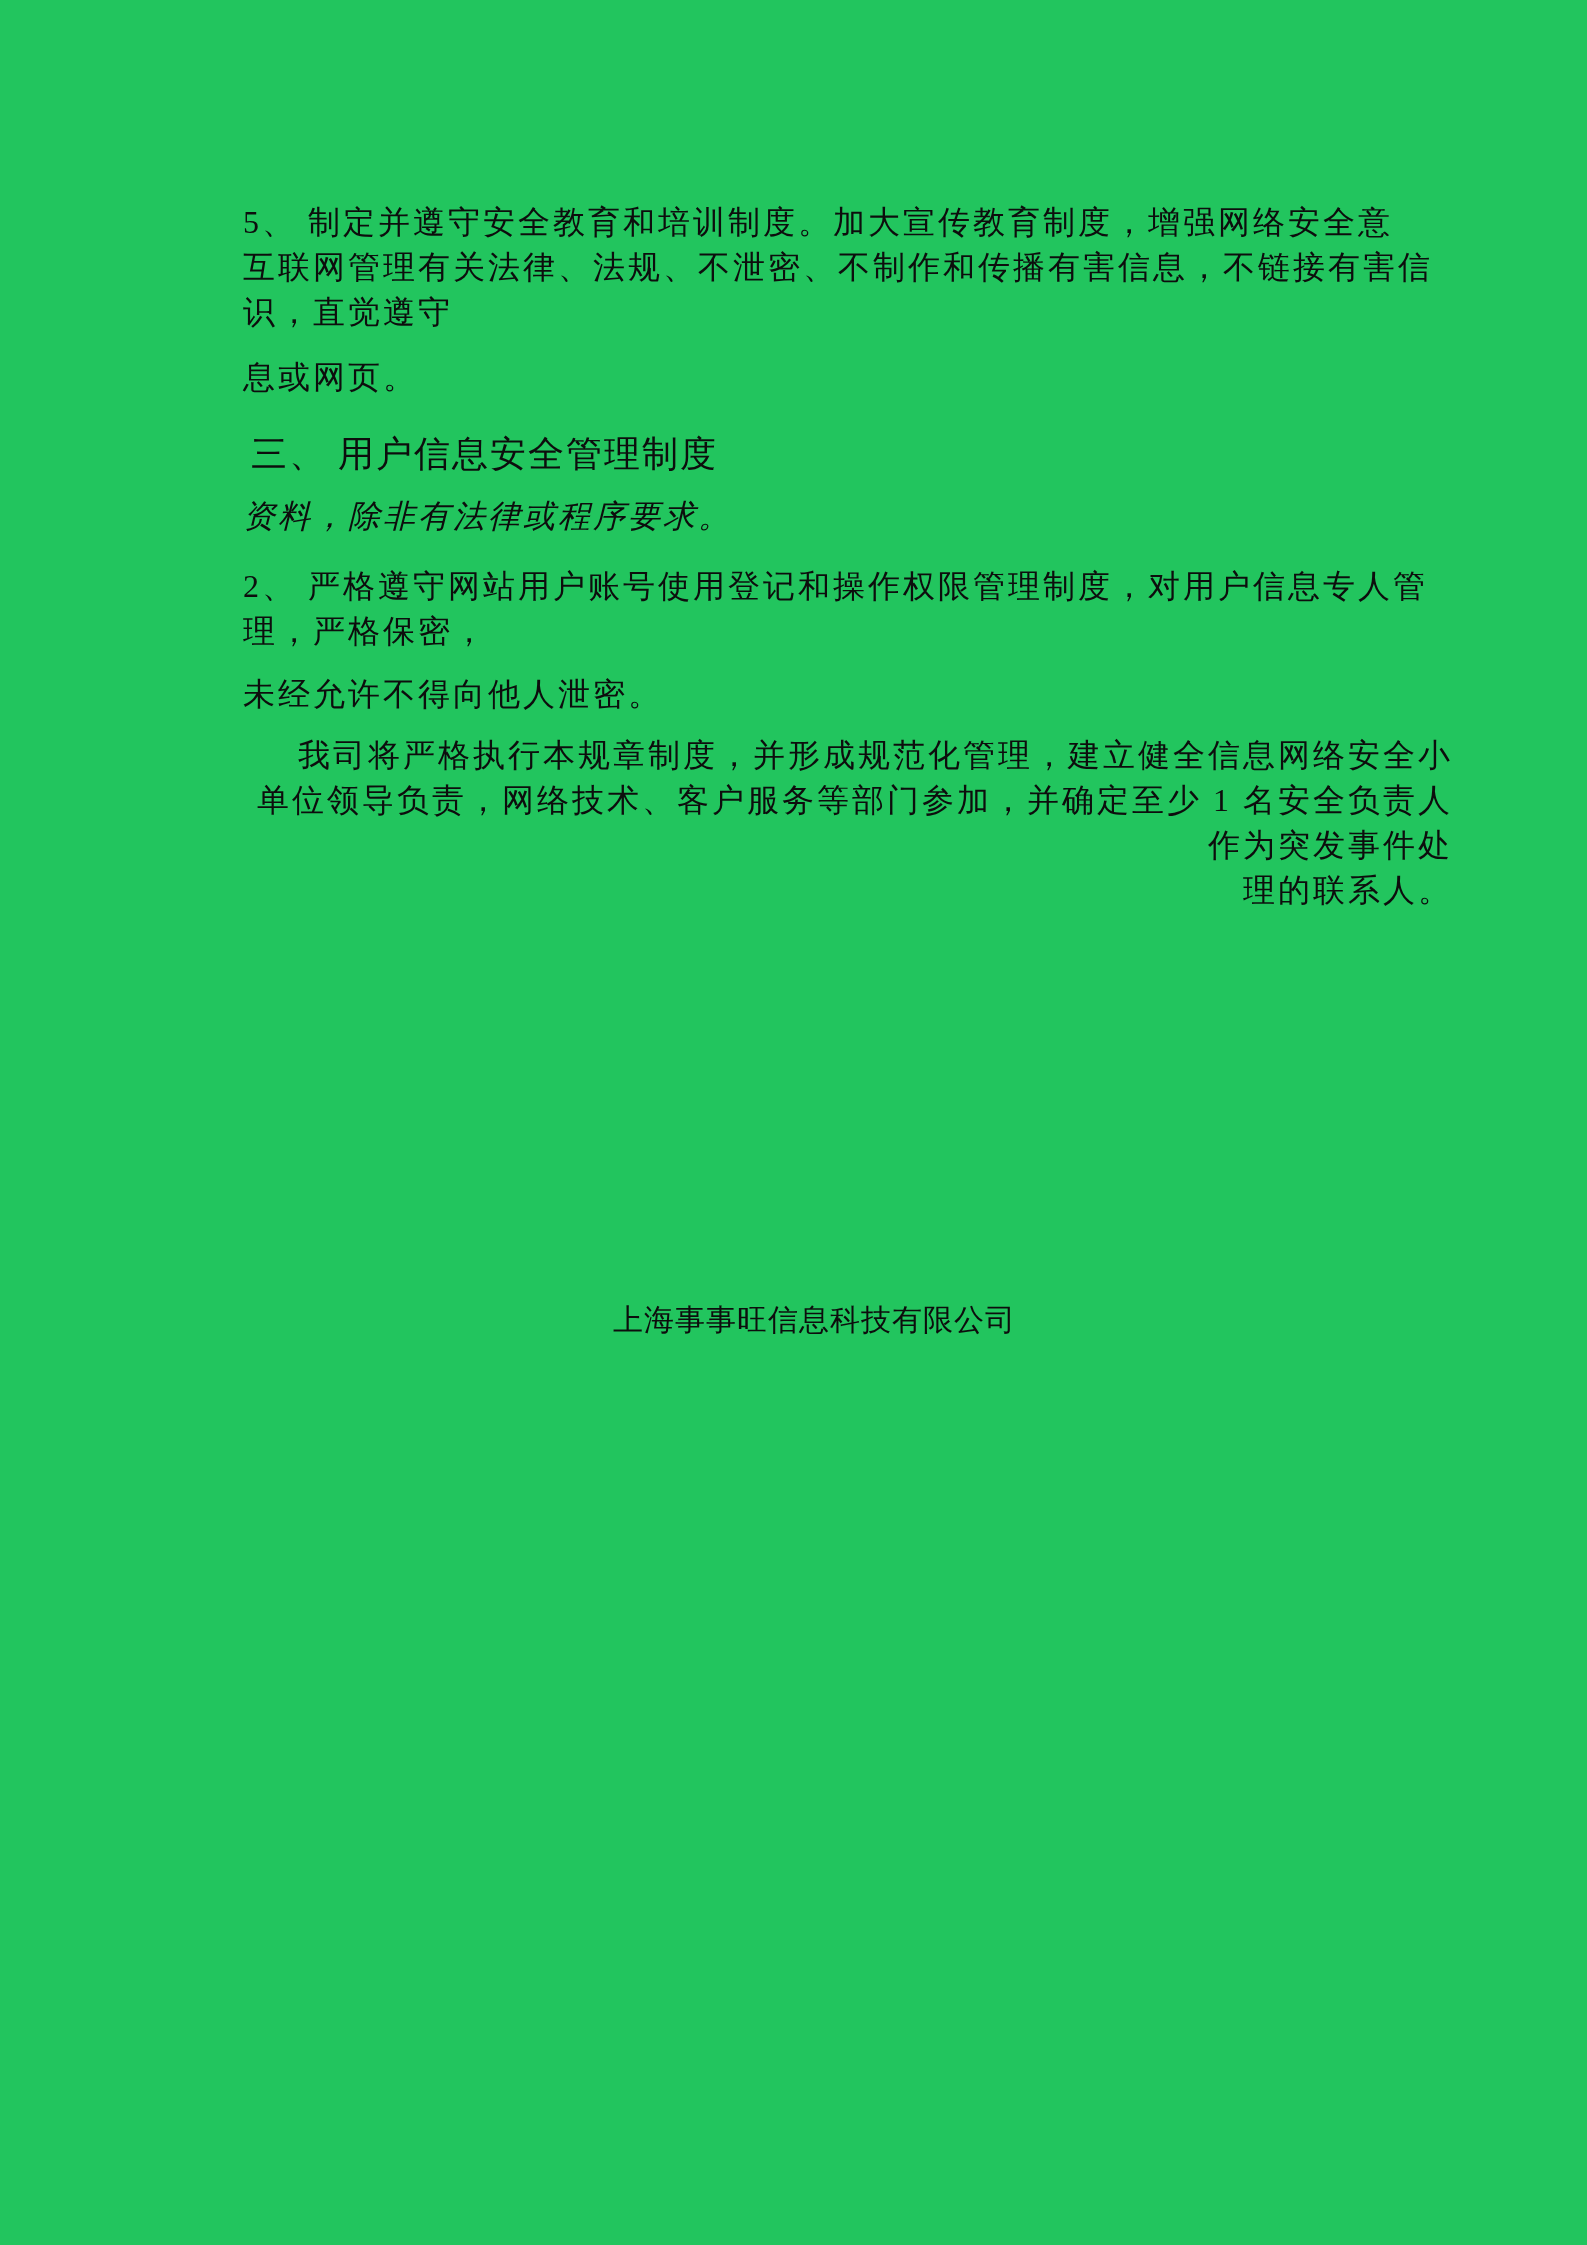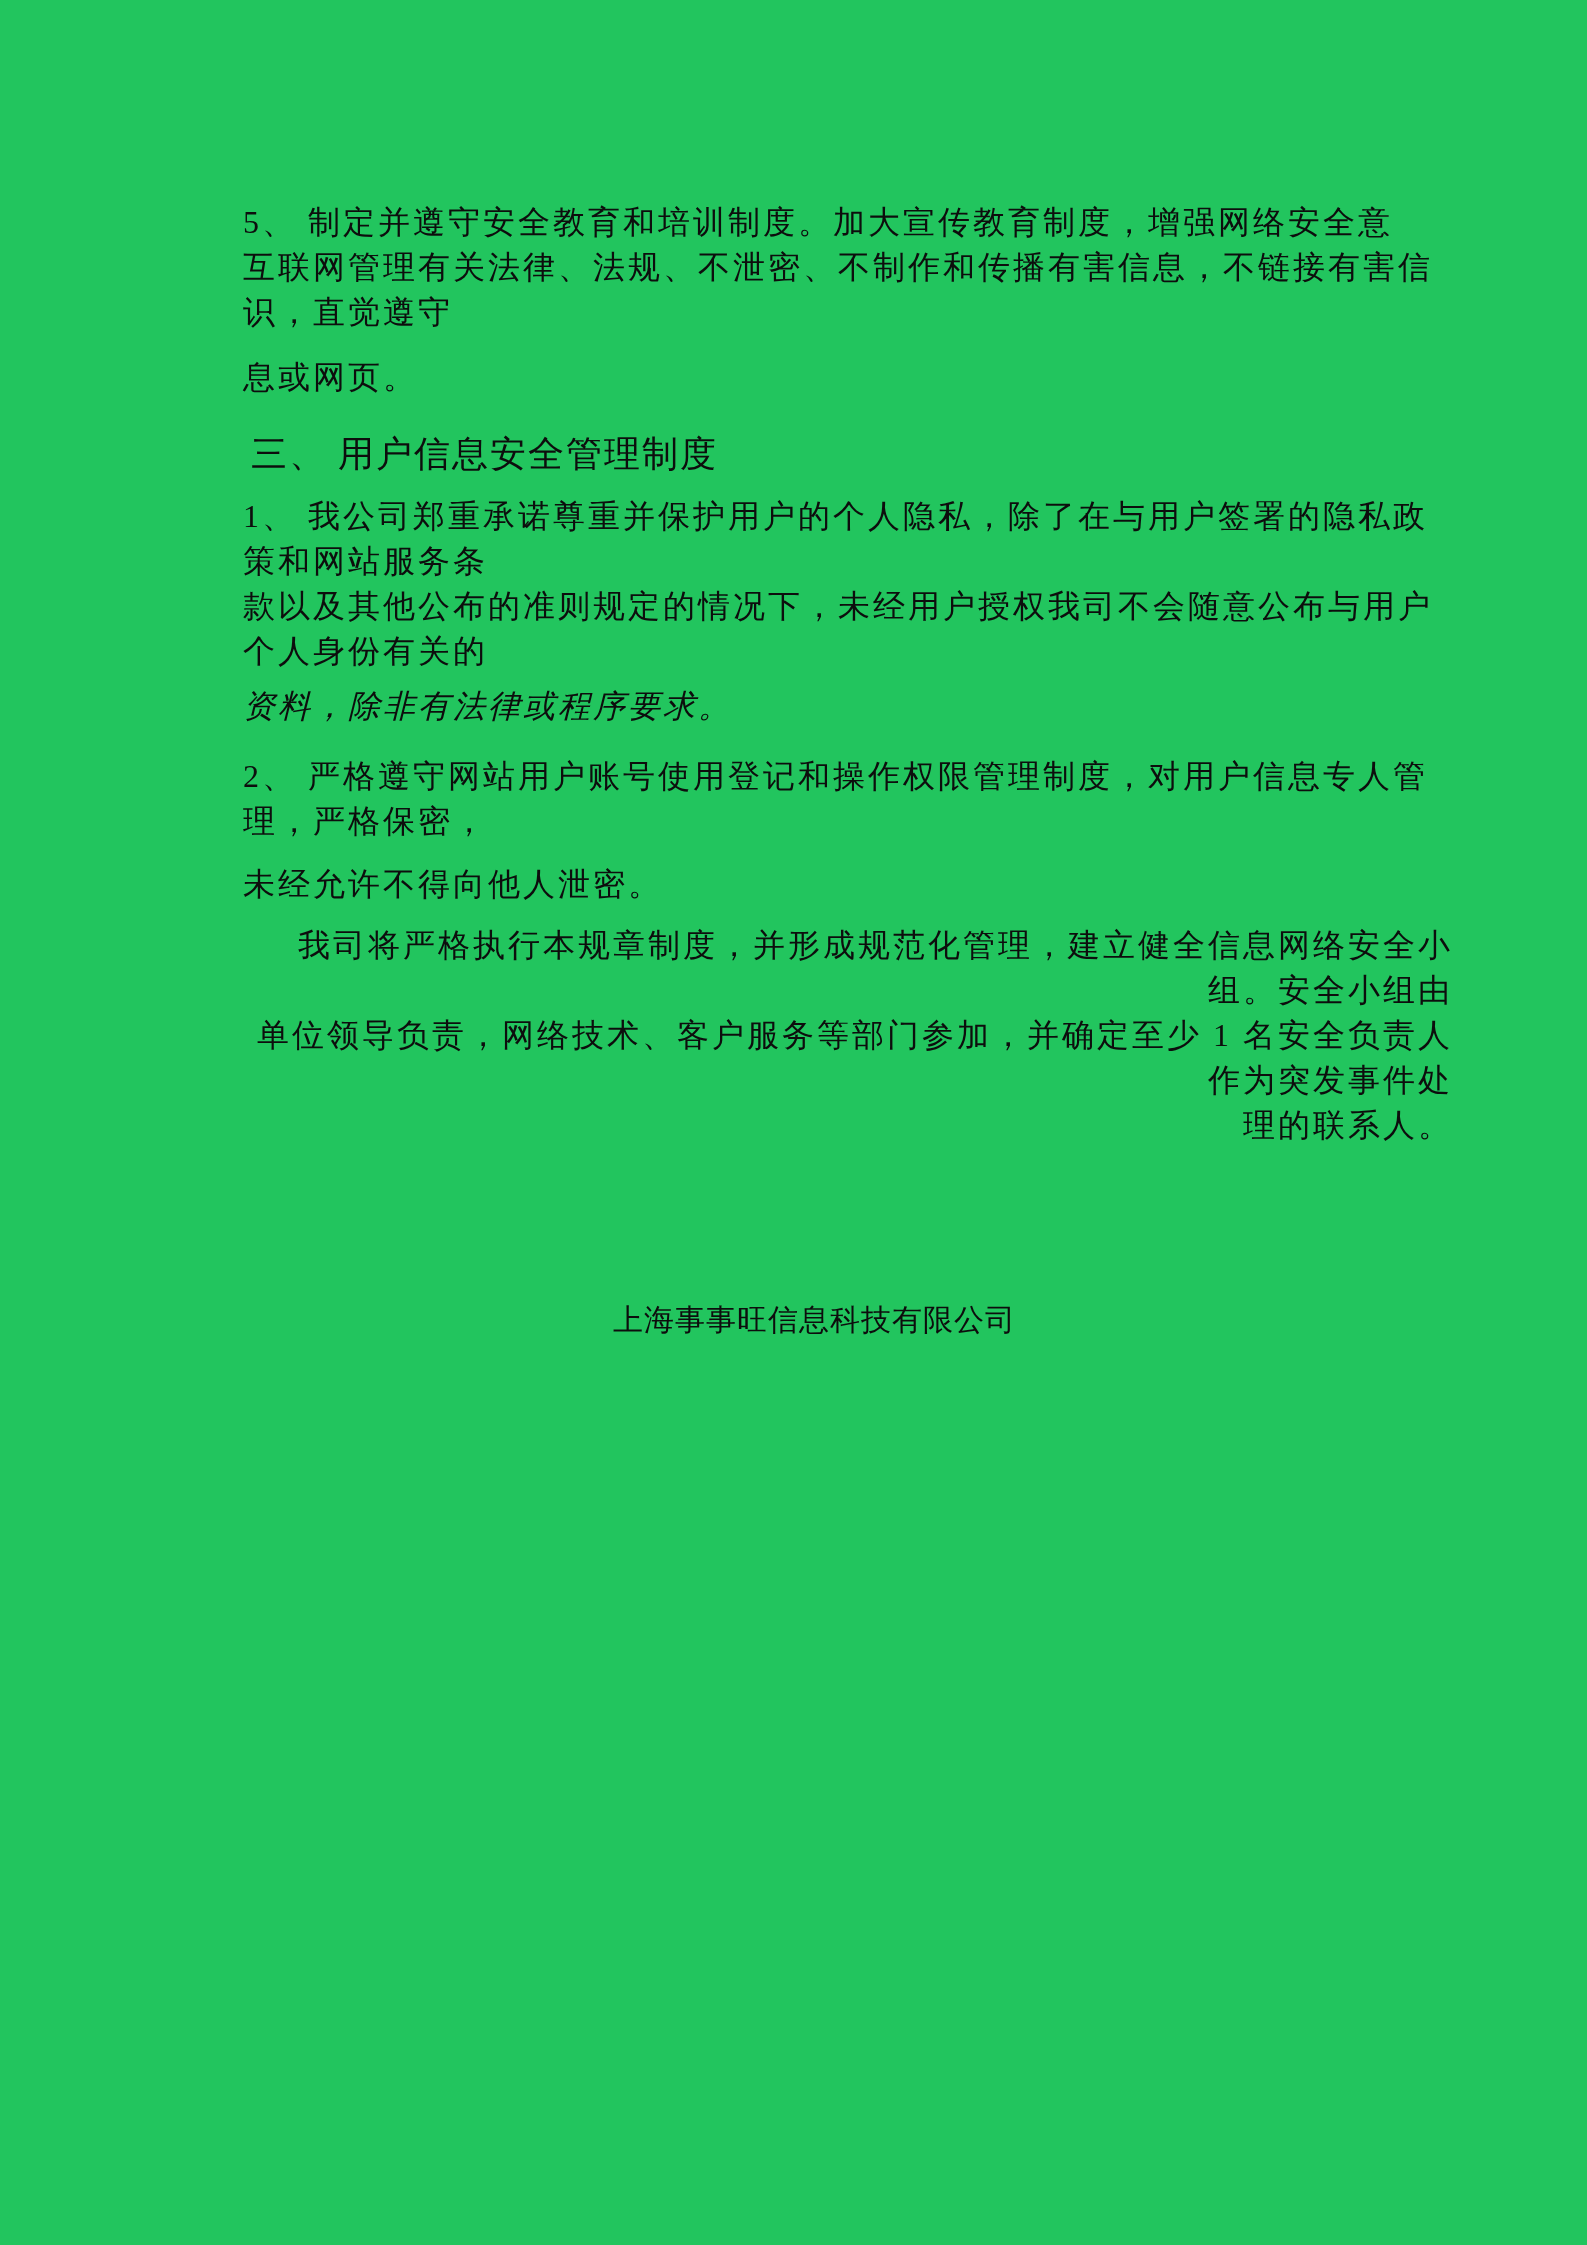--- a/index.html
+++ b/index.html
@@ -68,41 +68,34 @@
       <div class="line">5、 制定并遵守安全教育和培训制度。加大宣传教育制度，增强网络安全意</div>
       <div class="line">互联网管理有关法律、法规、不泄密、不制作和传播有害信息，不链接有害信</div>
       <div class="line">识，直觉遵守</div>
     </div>
     <div class="group-item5-tail">
       <div class="line">息或网页。</div>
     </div>
 
     <div class="heading">三、 用户信息安全管理制度</div>
 
-    <div class="group-item1">
-      <div class="line">1、 我公司郑重承诺尊重并保护用户的个人隐私，除了在与用户签署的隐私政</div>
-      <div class="line">策和网站服务条</div>
-      <div class="line">款以及其他公布的准则规定的情况下，未经用户授权我司不会随意公布与用户</div>
-      <div class="line">个人身份有关的</div>
-    </div>
     <div class="group-item1-tail">
       <div class="line">资料，除非有法律或程序要求。</div>
     </div>
 
     <div class="group-item2">
       <div class="line">2、 严格遵守网站用户账号使用登记和操作权限管理制度，对用户信息专人管</div>
       <div class="line">理，严格保密，</div>
     </div>
     <div class="group-item2-tail">
       <div class="line">未经允许不得向他人泄密。</div>
     </div>
 
     <div class="group-closing">
       <div class="line"> 我司将严格执行本规章制度，并形成规范化管理，建立健全信息网络安全小</div>
-      <div class="line">组。安全小组由</div>
       <div class="line">单位领导负责，网络技术、客户服务等部门参加，并确定至少 1 名安全负责人</div>
       <div class="line">作为突发事件处</div>
       <div class="line">理的联系人。</div>
     </div>
 
   </div>
 
   <div class="signature">上海事事旺信息科技有限公司</div>
 </div>
 

